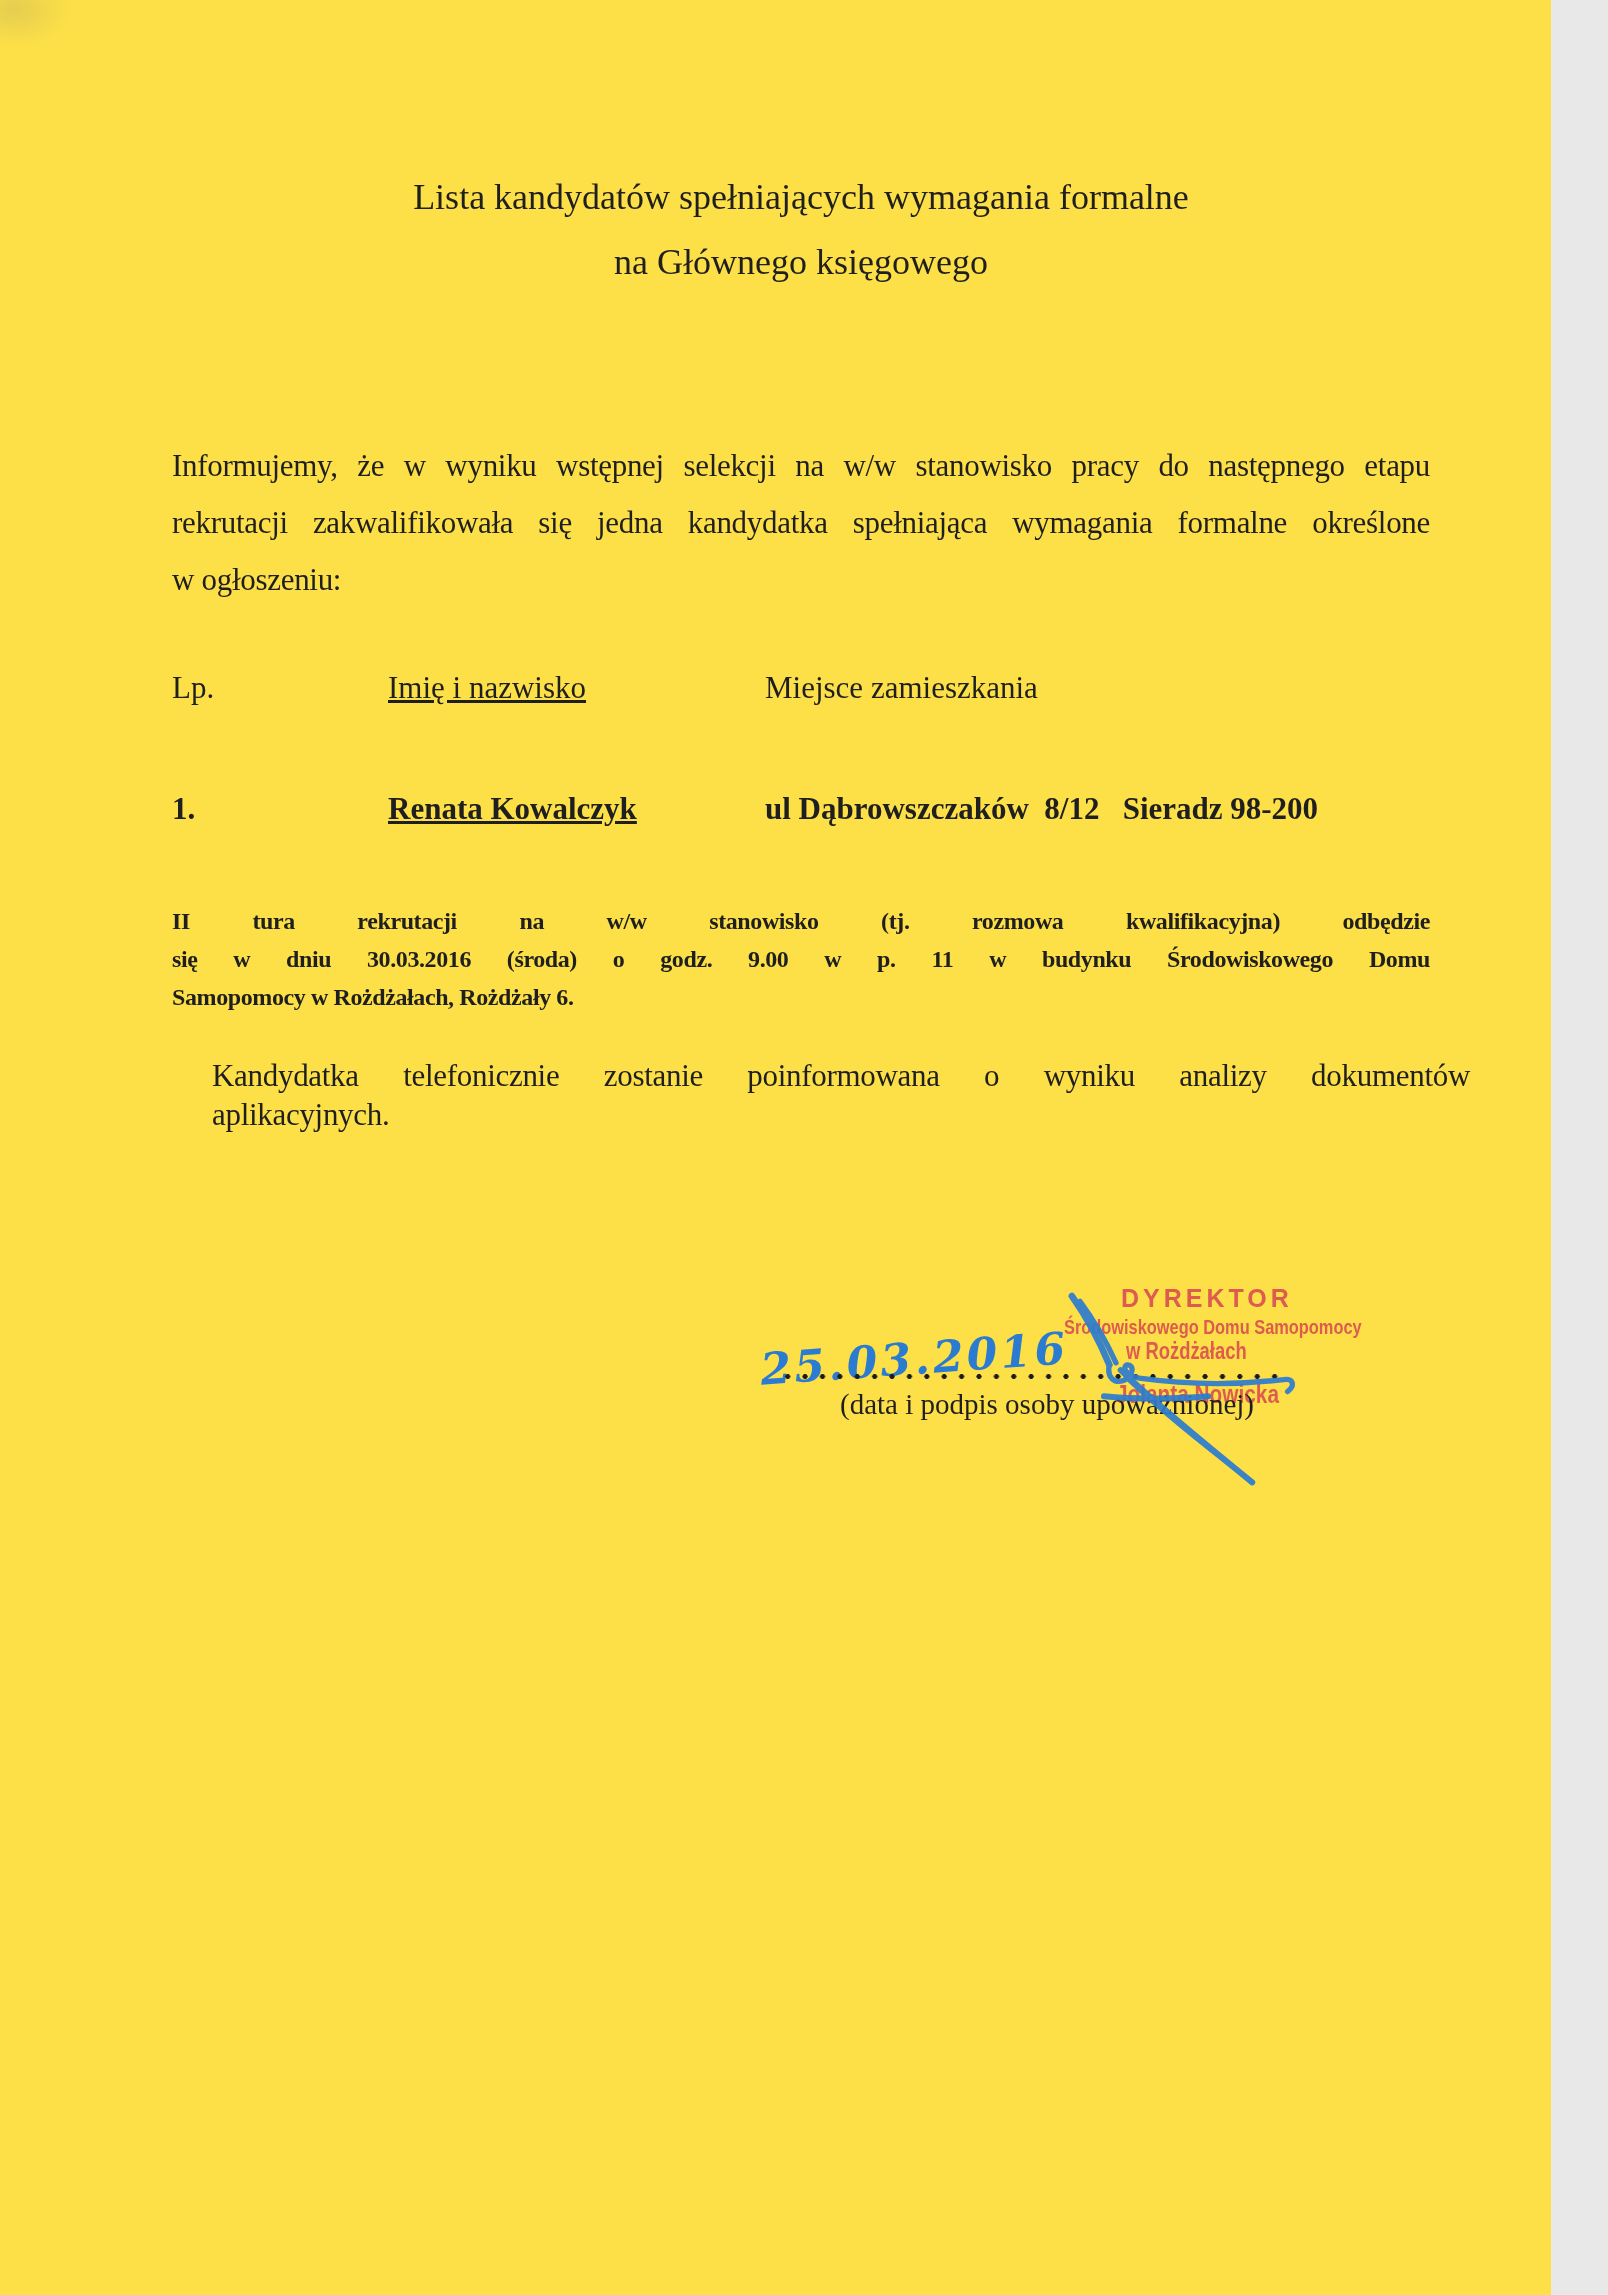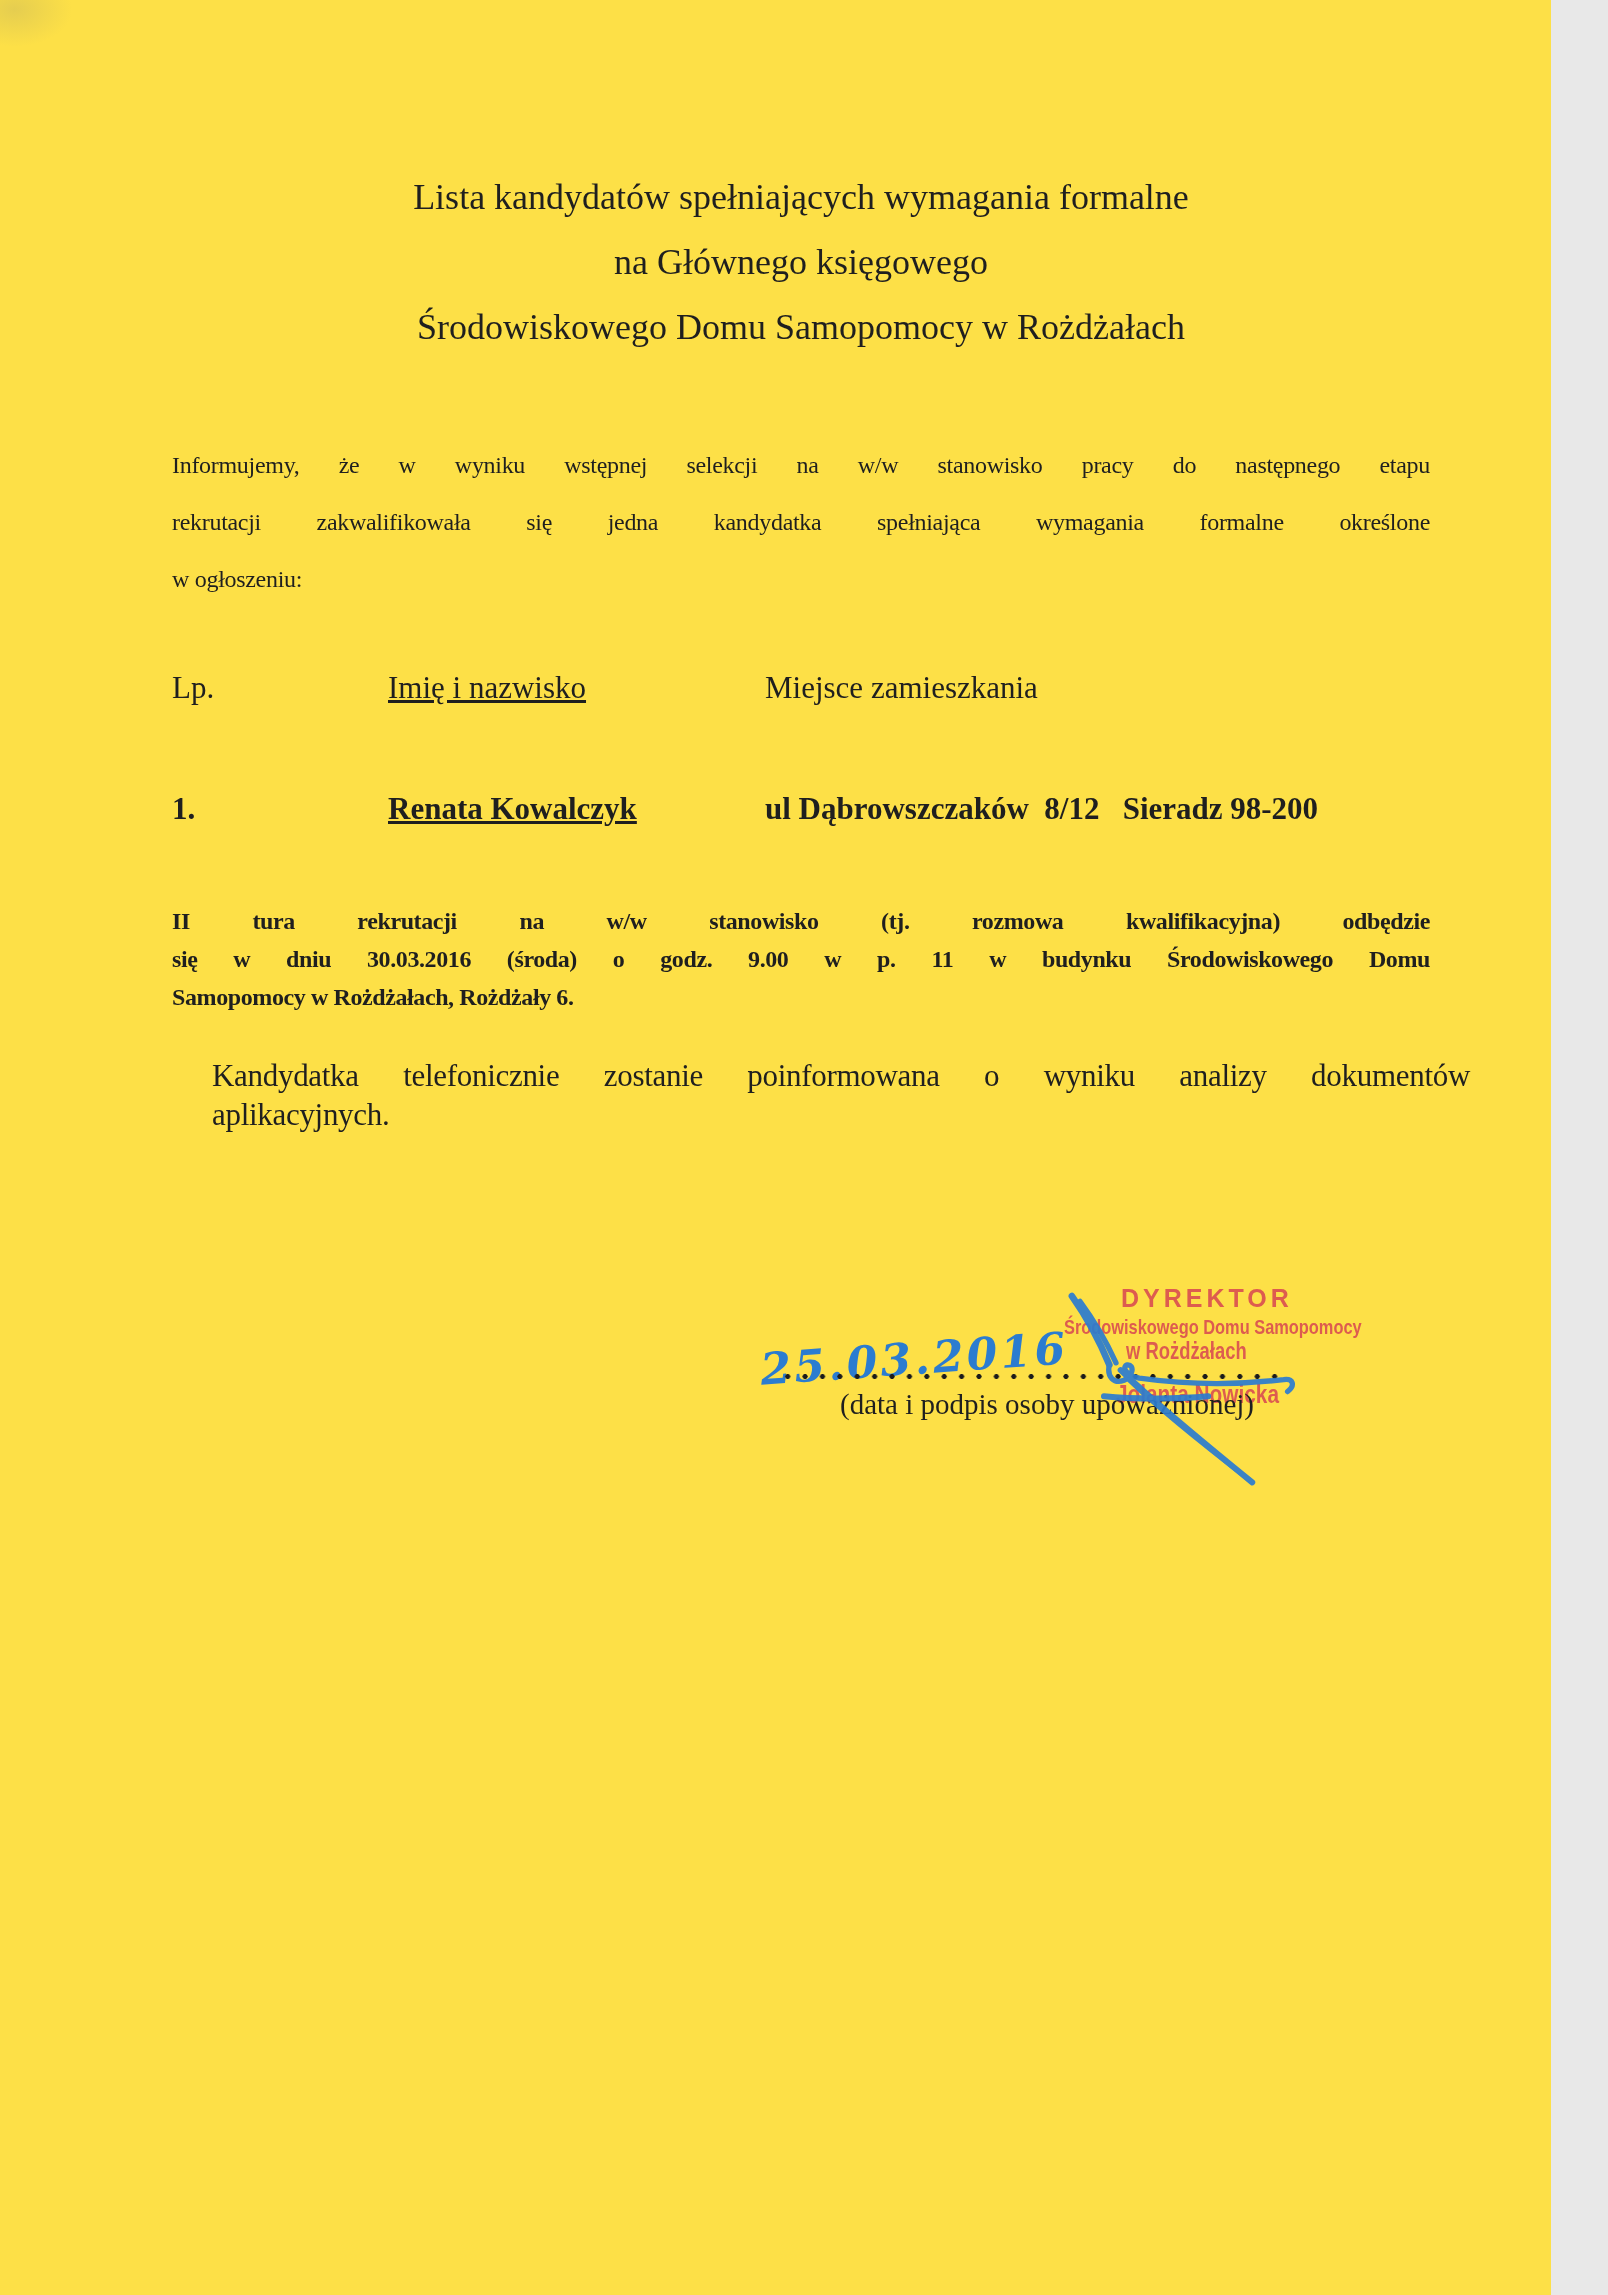--- a/index.html
+++ b/index.html
@@ -19,21 +19,21 @@
   }
   .title-block{
     left:172px;width:1258px;top:165px;
     text-align:center;
     font-size:36px;line-height:65px;
     white-space:nowrap;
   }
   .para{left:172px;width:1258px;}
   .line{white-space:nowrap;}
   .jline{text-align:justify;text-align-last:justify;white-space:normal;}
-  .intro{top:437px;font-size:24px;line-height:57px;letter-spacing:-0.3px;}
+  .intro{top:437px;font-size:31px;line-height:57px;letter-spacing:-0.3px;}
   .tbl-header{top:668px;font-size:31px;line-height:40px;}
   .tbl-row{top:789px;font-size:31px;line-height:40px;font-weight:bold;}
   .cell{position:absolute;top:0;white-space:pre;}
   .col-no{left:0;}
   .col-name{left:216px;text-decoration:underline;}
   .col-address{left:593px;}
   .second-round{top:902px;font-size:24px;line-height:38px;font-weight:bold;letter-spacing:-0.4px;}
   .notice{top:1056px;font-size:31px;line-height:39px;letter-spacing:-0.3px;margin-left:40px;}
   
   .hand-date{
@@ -65,21 +65,20 @@
 </head>
 <body>
 
 <div class="page">
 
   <div class="abs smudge"></div>
 
   <div class="abs title-block">
     <div class="line">Lista kandydatów spełniających wymagania formalne</div>
     <div class="line">na Głównego księgowego</div>
-    <div class="line">Środowiskowego Domu Samopomocy w Rożdżałach</div>
   </div>
 
   <div class="abs para intro">
     <div class="jline">Informujemy, że w wyniku wstępnej selekcji na w/w stanowisko pracy do następnego etapu</div>
     <div class="jline">rekrutacji zakwalifikowała się jedna kandydatka spełniająca wymagania formalne określone</div>
     <div class="line">w ogłoszeniu:</div>
   </div>
 
   <div class="abs para tbl-header">
     <span class="cell col-no">Lp.</span>

